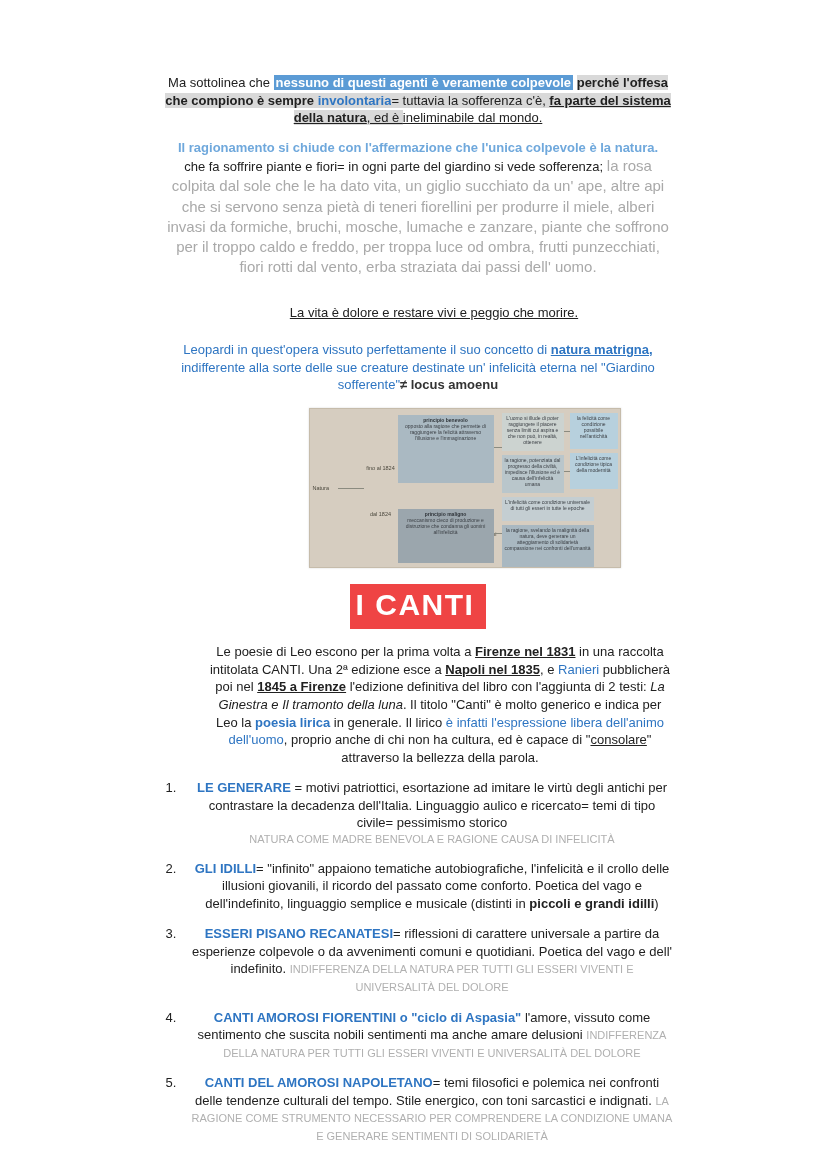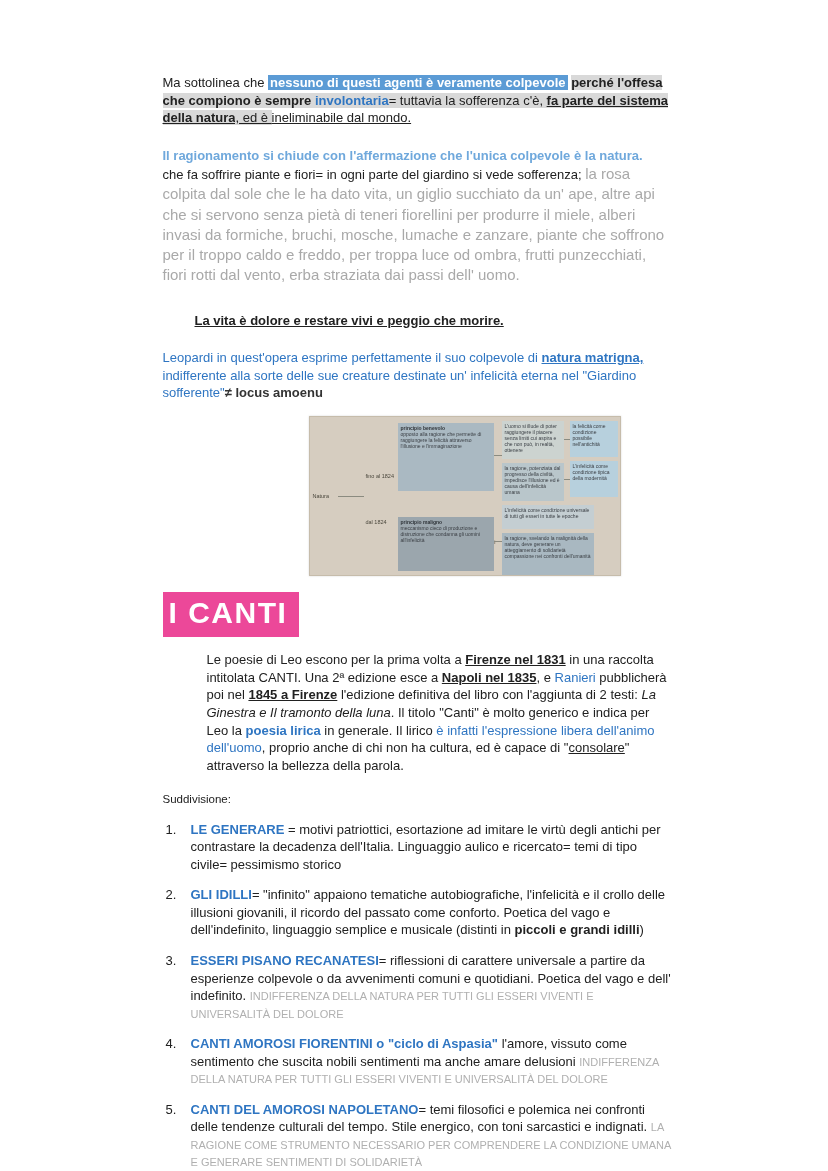--- a/index.html
+++ b/index.html
@@ -1,33 +1,33 @@
 <!DOCTYPE html>
 <html><head>
 <meta charset="utf-8">
 <style>
   * { margin:0; padding:0; box-sizing:border-box; }
   html,body { background:#ffffff; }
   .page {
     position:relative; width:659px; height:1171px; margin:0 auto; background:#ffffff;
     padding:74px 70px 30px 78px; overflow:hidden;
-    font-family:"Liberation Sans", sans-serif; font-size:13px; line-height:1.35; color:#212121;
+    font-family:"Liberation Sans", sans-serif; font-size:13px; line-height:1.35; color:#212121;text-align:center;
   }
   p { margin:0; }
   .b { font-weight:bold; }
   .u { text-decoration:underline; }
   .i { font-style:italic; }
   .blue  { color:#2e75c2; }
   .hlblue { background:#5b9bd5; color:#ffffff; padding:0 2px; }
   .hlgray { background:#d9d9d9; }
   .graysm { color:#a9a9a9; font-size:15px; }
   .darknote { color:#333333; font-size:13px; font-weight:bold; }
 
-  .h-rag { margin-top:20px; font-weight:bold; color:#6fa8dc; }
-  .line-vita { margin-top:26px; font-weight:bold; text-decoration:underline;margin-left:32px; }
+  .h-rag { margin-top:12px; font-weight:bold; color:#6fa8dc; }
+  .line-vita { margin-top:26px; font-weight:normal; text-decoration:underline;margin-left:32px; }
   .para-leopardi { margin-top:20px; }
 
   
   .figure {
     position:relative; width:312px; height:160px; margin:14px 0 0 146px;
     background:#d6cdc0; border:1px solid #c6bcab; box-shadow:0 0 2px rgba(0,0,0,.15);
     font-size:5px; line-height:1.2; color:#3c4046;
   }
   .dbox { position:absolute; padding:2px 3px; overflow:hidden; }
   .dbox .ttl { display:block; font-weight:bold; color:#2e3338; }
@@ -37,21 +37,21 @@
   .bB { left:88px;  top:100px; width:96px; height:54px; background:#9ba6ad; }
   .bC { left:192px; top:4px;   width:62px; height:38px; background:#ccd3d0; }
   .bE { left:260px; top:4px;   width:48px; height:36px; background:#b7d0dd; }
   .bD { left:192px; top:46px;  width:62px; height:38px; background:#b9c6cb; }
   .bF { left:260px; top:44px;  width:48px; height:36px; background:#b7d0dd; }
   .bG { left:192px; top:88px;  width:92px; height:24px; background:#c4ced2; }
   .bH { left:192px; top:116px; width:92px; height:42px; background:#a9b8c1; }
 
   .h-canti { margin-top:16px; }
   .h-canti span {
-    display:inline-block; background:#ec4899; color:#ffffff;
+    display:inline-block; background:#ef4444; color:#ffffff;
     font-size:30px; font-weight:bold; letter-spacing:1.5px; padding:1px 12px 4px 6px;
   }
   .para-canti { margin-top:14px;margin-left:44px; }
   .suddivisione { margin-top:18px; font-size:11.5px; }
 
   .list { margin-top:8px; }
   .item { position:relative; padding-left:28px; margin-top:13px; }
   .item .num { position:absolute; left:3px; top:0; }
   .note { color:#b0b0b0; font-size:11px; }
   .note-block { display:block; }
@@ -62,21 +62,21 @@
 <div class="page">
 
   <p><span>Ma sottolinea che </span><span class="hlblue b">nessuno di questi agenti è veramente colpevole</span><span> </span><span class="hlgray b">perché l'offesa che compiono è sempre </span><span class="hlgray b blue">involontaria</span><span class="hlgray">= tuttavia la sofferenza c'è, </span><span class="hlgray b u">fa parte del sistema della natura</span><span class="hlgray u">, ed è </span><span class="u">ineliminabile dal mondo.</span></p>
 
   <p class="h-rag">Il ragionamento si chiude con l'affermazione che l'unica colpevole è la natura.</p>
 
   <p><span>che fa soffrire piante e fiori= in ogni parte del giardino si vede sofferenza; </span><span class="graysm">la rosa colpita dal sole che le ha dato vita, un giglio succhiato da un' ape, altre api che si servono senza pietà di teneri fiorellini per produrre il miele, alberi invasi da formiche, bruchi, mosche, lumache e zanzare, piante che soffrono per il troppo caldo e freddo, per troppa luce od ombra, frutti punzecchiati, fiori rotti dal vento, erba straziata dai passi dell' uomo.</span></p>
 
   <p class="line-vita">La vita è dolore e restare vivi e peggio che morire.</p>
 
-  <p class="para-leopardi"><span class="blue">Leopardi in quest'opera esprime perfettamente il suo colpevole di </span><span class="blue b u">natura matrigna,</span><span class="blue"> indifferente alla sorte delle sue creature destinate un' infelicità eterna nel "Giardino sofferente"</span><span class="darknote">≠ locus amoenu</span></p>
+  <p class="para-leopardi"><span class="blue">Leopardi in quest'opera vissuto perfettamente il suo concetto di </span><span class="blue b u">natura matrigna,</span><span class="blue"> indifferente alla sorte delle sue creature destinate un' infelicità eterna nel "Giardino sofferente"</span><span class="darknote">≠ locus amoenu</span></p>
 
   <div class="figure">
     <span class="dlabel" style="left:3px; top:76px;">Natura</span>
     <span class="dlabel" style="left:56px; top:56px; width:30px;">fino al 1824</span>
     <span class="dlabel" style="left:56px; top:102px; width:30px;">dal 1824</span>
     <span class="dlabel" style="left:160px; top:122px; width:28px;">negli ultimi anni</span>
 
     <div class="dbox bA"><span class="ttl">principio benevolo</span><span>opposto alla ragione che permette di raggiungere la felicità attraverso l'illusione e l'immaginazione</span></div>
     <div class="dbox bB"><span class="ttl">principio maligno</span><span>meccanismo cieco di produzione e distruzione che condanna gli uomini all'infelicità</span></div>
     <div class="dbox bC"><span>L'uomo si illude di poter raggiungere il piacere senza limiti cui aspira e che non può, in realtà, ottenere</span></div>
@@ -90,26 +90,26 @@
     <div class="cline" style="left:184px; top:38px; width:8px;"></div>
     <div class="cline" style="left:184px; top:124px; width:8px;"></div>
     <div class="cline" style="left:254px; top:22px; width:6px;"></div>
     <div class="cline" style="left:254px; top:62px; width:6px;"></div>
   </div>
 
   <div class="h-canti"><span>I CANTI</span></div>
 
   <p class="para-canti"><span>Le poesie di Leo escono per la prima volta a </span><span class="b u">Firenze nel 1831</span><span> in una raccolta intitolata CANTI. Una 2ª edizione esce a </span><span class="b u">Napoli nel 1835</span><span>, e </span><span class="blue">Ranieri</span><span> pubblicherà poi nel </span><span class="b u">1845 a Firenze</span><span> l'edizione definitiva del libro con l'aggiunta di 2 testi: </span><span class="i">La Ginestra e Il tramonto della luna</span><span>. Il titolo "Canti" è molto generico e indica per Leo la </span><span class="blue b">poesia lirica</span><span> in generale. Il lirico </span><span class="blue">è infatti l'espressione libera dell'animo dell'uomo</span><span>, proprio anche di chi non ha cultura, ed è capace di "</span><span class="u">consolare</span><span>" attraverso la bellezza della parola.</span></p>
 
-  <p class="suddivisione">Suddivisione:</p>
 
   <div class="list">
 
     <div class="item">
       <span class="num">1.</span><span class="b blue">LE GENERARE</span><span> = motivi patriottici, esortazione ad imitare le virtù degli antichi per contrastare la decadenza dell'Italia. Linguaggio aulico e ricercato= temi di tipo civile= pessimismo storico</span>
+      <span class="note note-block">NATURA COME MADRE BENEVOLA E RAGIONE CAUSA DI INFELICITÀ</span>
     </div>
 
     <div class="item">
       <span class="num">2.</span><span class="b blue">GLI IDILLI</span><span>= "infinito" appaiono tematiche autobiografiche, l'infelicità e il crollo delle illusioni giovanili, il ricordo del passato come conforto. Poetica del vago e dell'indefinito, linguaggio semplice e musicale (distinti in </span><span class="b">piccoli e grandi idilli</span><span>)</span>
     </div>
 
     <div class="item">
       <span class="num">3.</span><span class="b blue">ESSERI PISANO RECANATESI</span><span>= riflessioni di carattere universale a partire da esperienze colpevole o da avvenimenti comuni e quotidiani. Poetica del vago e dell' indefinito. </span><span class="note">INDIFFERENZA DELLA NATURA PER TUTTI GLI ESSERI VIVENTI E UNIVERSALITÀ DEL DOLORE</span>
     </div>
 

